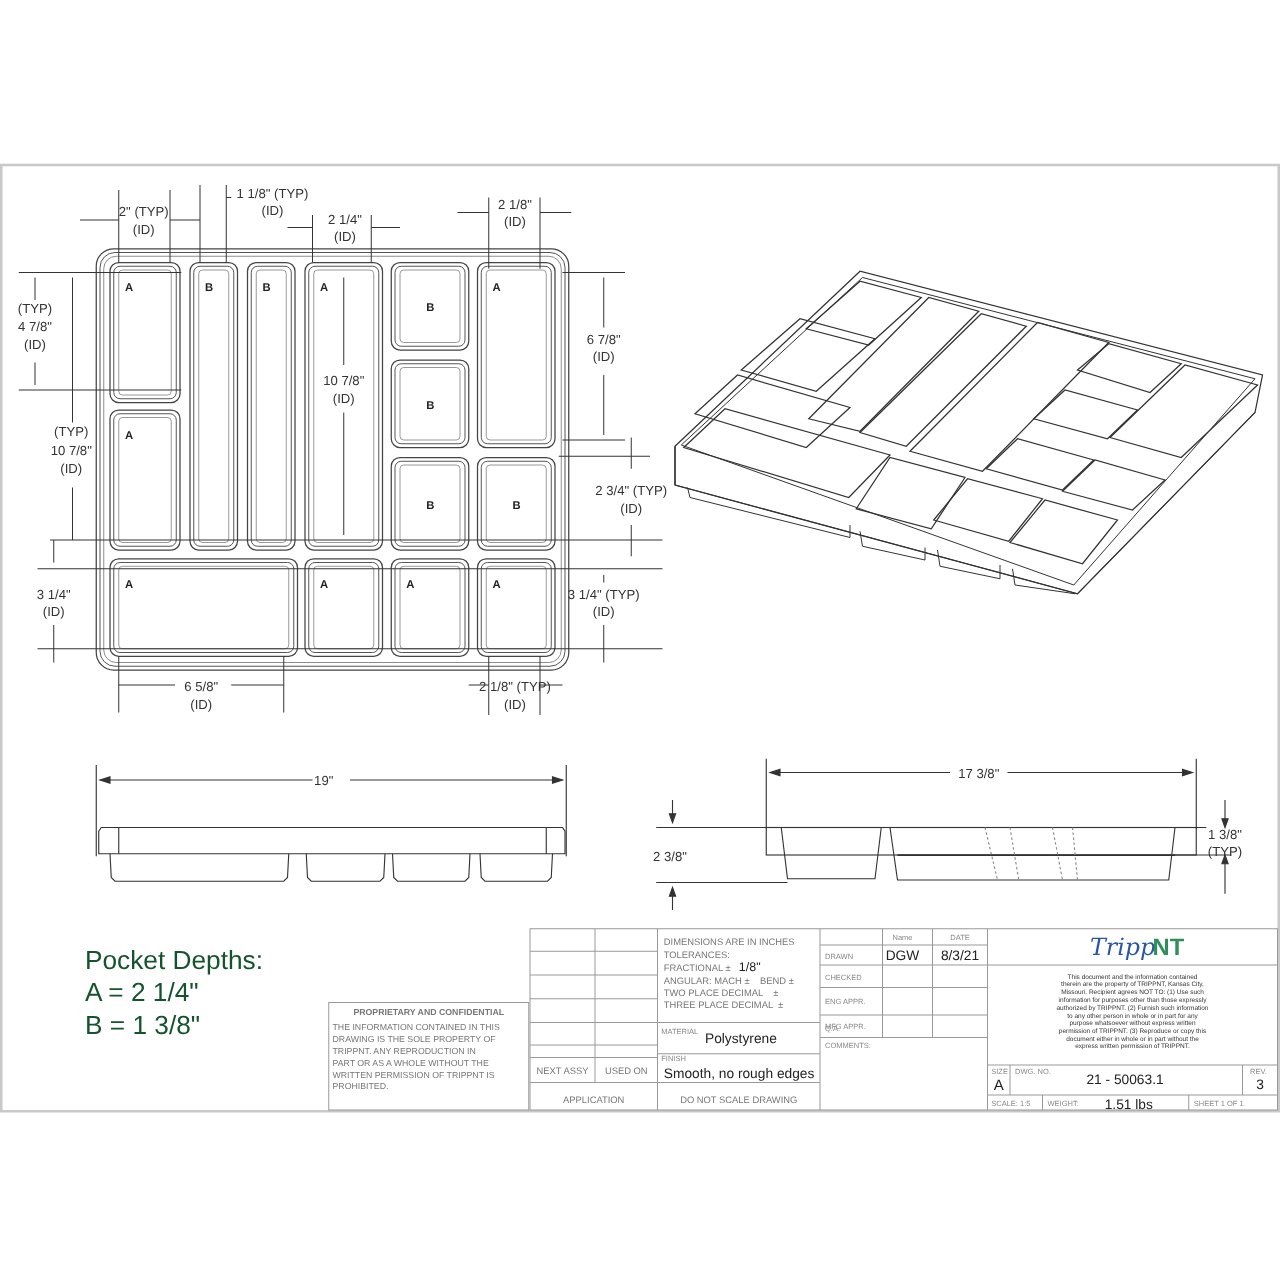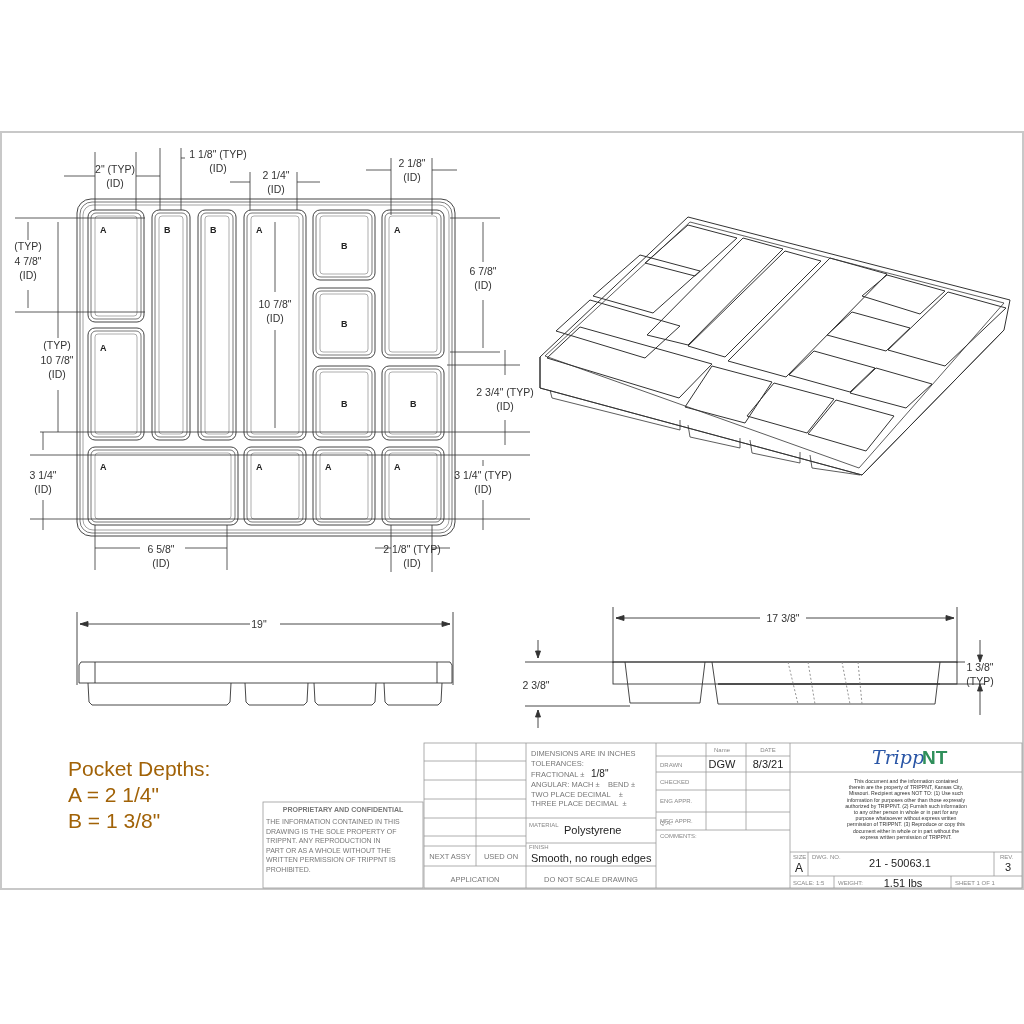--- a/index.html
+++ b/index.html
@@ -4,21 +4,21 @@
 <style>
   html, body { margin:0; padding:0; background:#ffffff; }
   body { width:1024px; height:1024px; position:relative; overflow:hidden; font-family:"Liberation Sans", sans-serif; }
   #sheet { position:absolute; left:0; top:0; width:1024px; height:1024px; }
   svg text { font-family:"Liberation Sans", sans-serif; }
   .dim { font-size:10.5px; fill:#333; }
   .pl { font-size:9px; font-weight:bold; fill:#222; }
   .tb-small { font-size:6px; fill:#888; }
   .tb-mid { font-size:7.5px; fill:#777; }
   .tb-val { font-size:11px; fill:#222; }
-  .notes { position:absolute; left:68px; top:756px; font-size:21px; line-height:26px; color:#a16207; font-family:"Liberation Sans", sans-serif; }
+  .notes { position:absolute; left:68px; top:756px; font-size:21px; line-height:26px; color:#14532d; font-family:"Liberation Sans", sans-serif; }
   .notes div { white-space:nowrap; }
 </style>
 </head>
 <body>
 
 <svg id="sheet" width="1024" height="1024" viewBox="0 0 1024 1024" xmlns="http://www.w3.org/2000/svg">
 
   <rect x="1" y="132" width="1022" height="757" fill="none" stroke="#c8c8c8" stroke-width="2"></rect>
 
   <g id="top-view">

